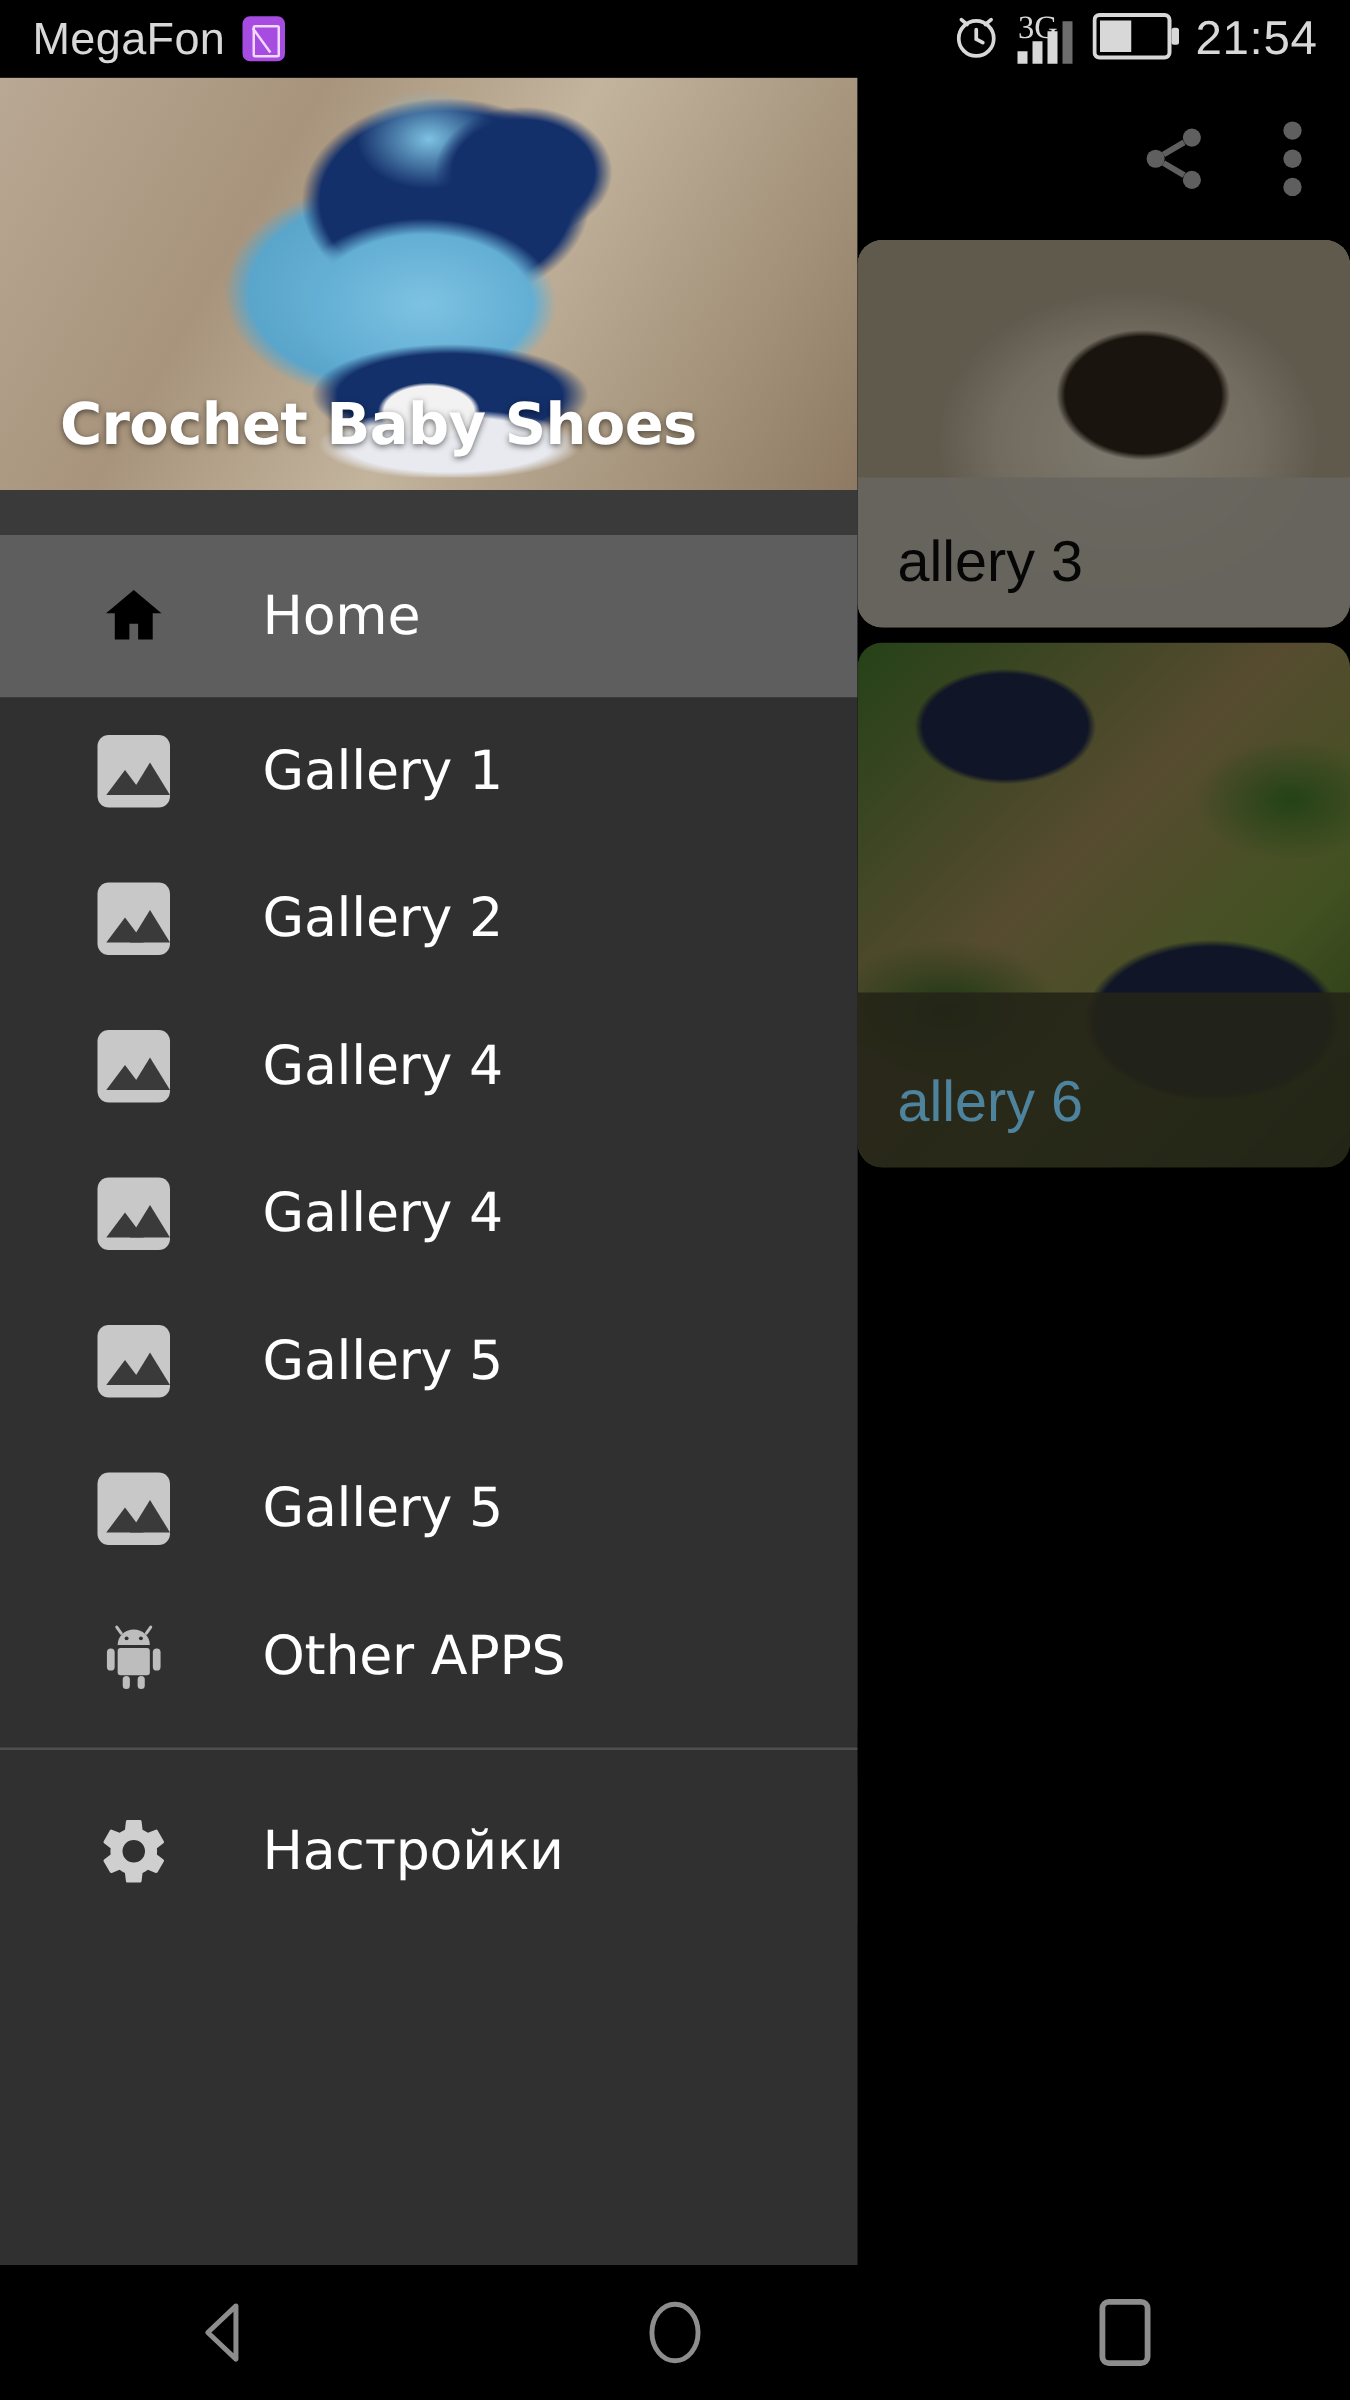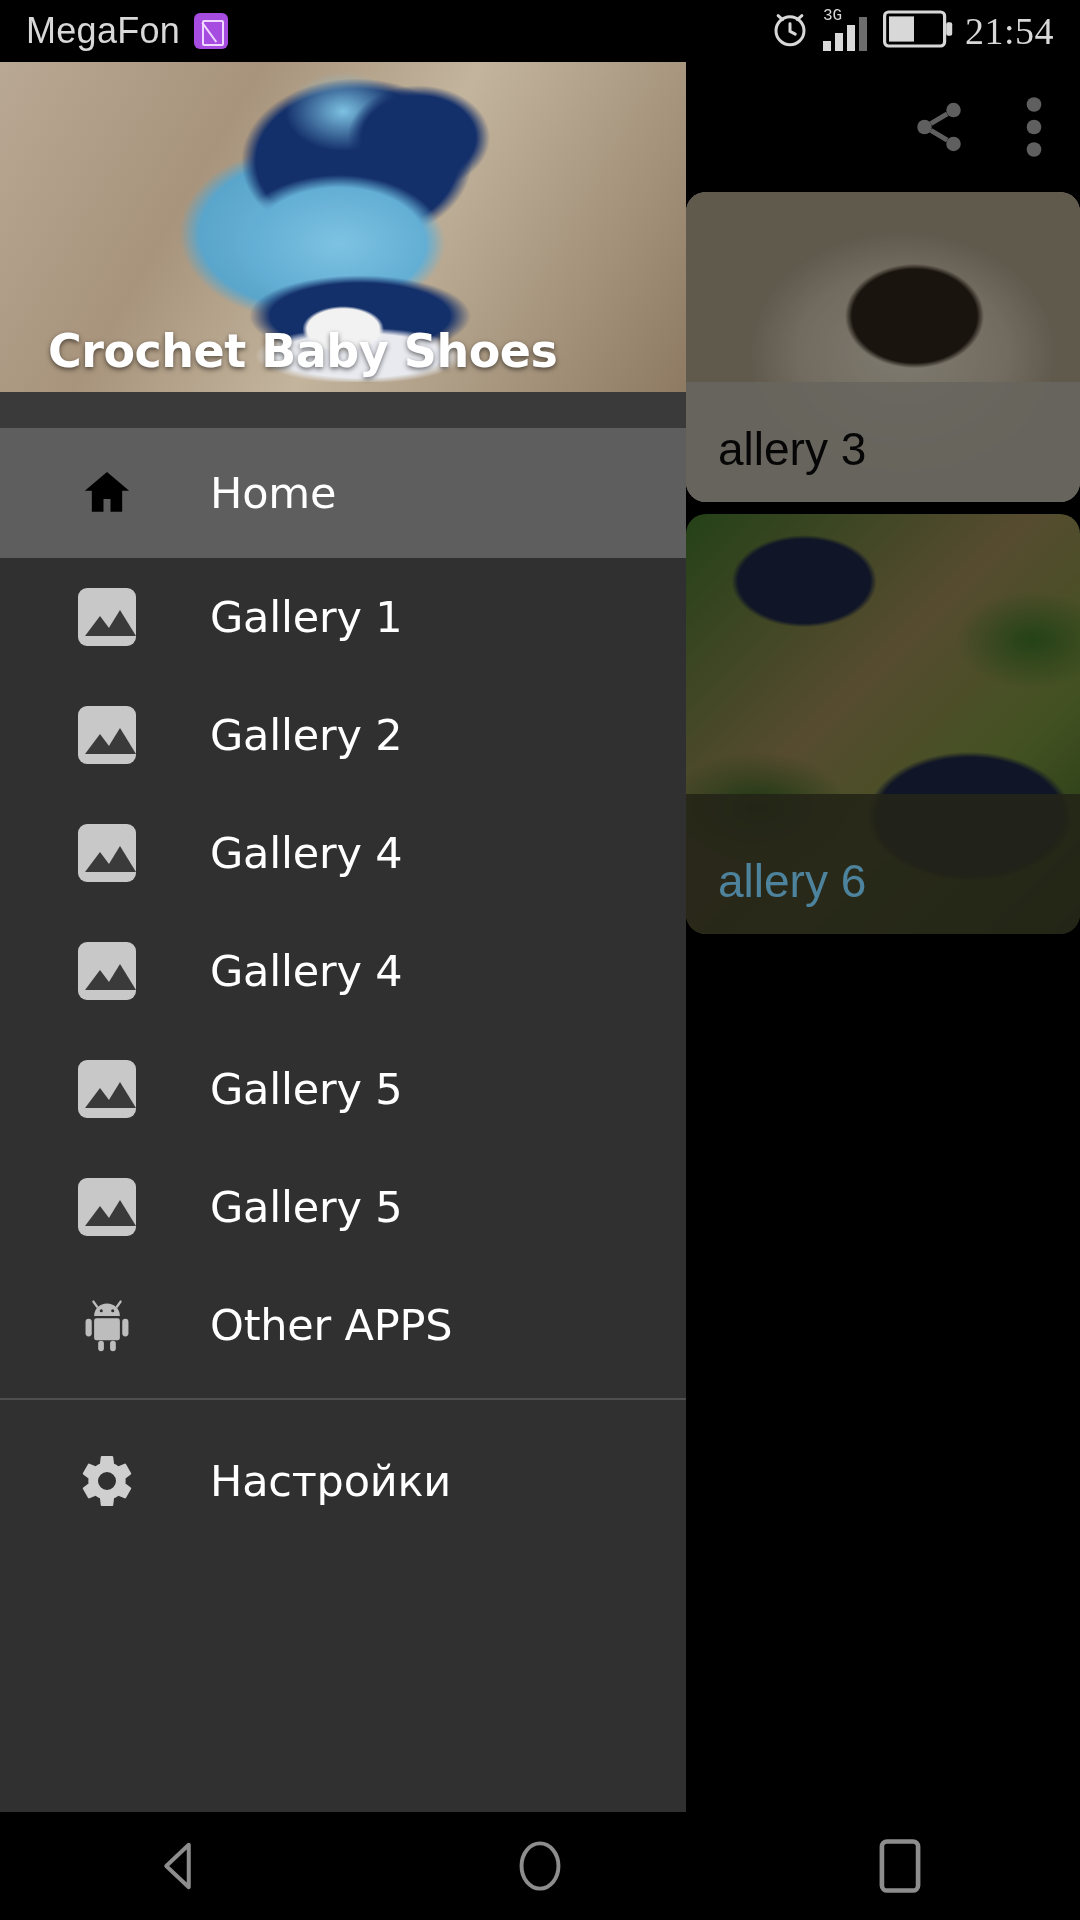--- a/index.html
+++ b/index.html
@@ -56,35 +56,35 @@
     transform-origin: left top;
     z-index: 2;
   }
   #status-right {
     margin-left: auto;
     display: flex; align-items: center;
     gap: 10px;
   }
   .sb-icon { display: block; }
   #net-label {
-    color: #d8d8d8; font-size: 16px;
+    color: #d8d8d8; font-size: 26px;
     position: absolute; left: 2px; top: -4px;
-    font-family: Liberation Mono, monospace;
+    font-family: Liberation Serif, serif;
   }
   #signal-wrap { position: relative; width: 52px; height: 40px; }
   .bar {
     position: absolute; bottom: 0; width: 8px; background: #d8d8d8;
   }
   #b1 { left: 2px;  height: 10px; }
   #b2 { left: 14px; height: 18px; }
   #b3 { left: 26px; height: 26px; }
   #b4 { left: 38px; height: 34px; background: #6d6d6d; }
   #clock {
     color: #d8d8d8; font-size: 38px;
-    font-family: Liberation Serif, serif;
+    font-family: Liberation Sans, sans-serif;
     letter-spacing: .5px;
   }
 
   
   #content {
     position: absolute; left: 0; top: 62px;
     width: 1080px; height: 1798px;
     background: #000;
     overflow: hidden;
   }
@@ -172,21 +172,21 @@
     width: 420px; height: 330px;
     background:
       radial-gradient(ellipse 60px 34px at 46% 84%, #f2f2f2 0%, #f2f2f2 60%, rgba(242,242,242,0) 68%),
       radial-gradient(ellipse 150px 40px at 50% 92%, #e8eaf0 0%, #e8eaf0 55%, rgba(232,234,240,0) 70%),
       radial-gradient(ellipse 150px 55px at 50% 80%, #14306b 0%, #14306b 60%, rgba(20,48,107,0) 74%),
       radial-gradient(ellipse 140px 90px at 45% 58%, #7dc2e2 0%, #63aed4 62%, rgba(99,174,212,0) 76%),
       radial-gradient(ellipse 95px 70px at 64% 26%, #14306b 0%, #14306b 60%, rgba(20,48,107,0) 75%),
       radial-gradient(ellipse 80px 55px at 46% 18%, #7dc2e2 0%, rgba(125,194,226,0) 72%);
   }
   #drawer-title {
-    position: absolute; left: 48px; bottom: 14px;
+    position: absolute; left: 48px; bottom: 26px;
     color: #ffffff;
     font-size: 46px;
     font-weight: bold;
     font-family: "DejaVu Sans", sans-serif;
     letter-spacing: -.5px;
     text-shadow: 0 2px 5px rgba(0,0,0,.55);
     z-index: 3;
   }
   #header-gap {
     width: 686px; height: 36px;

